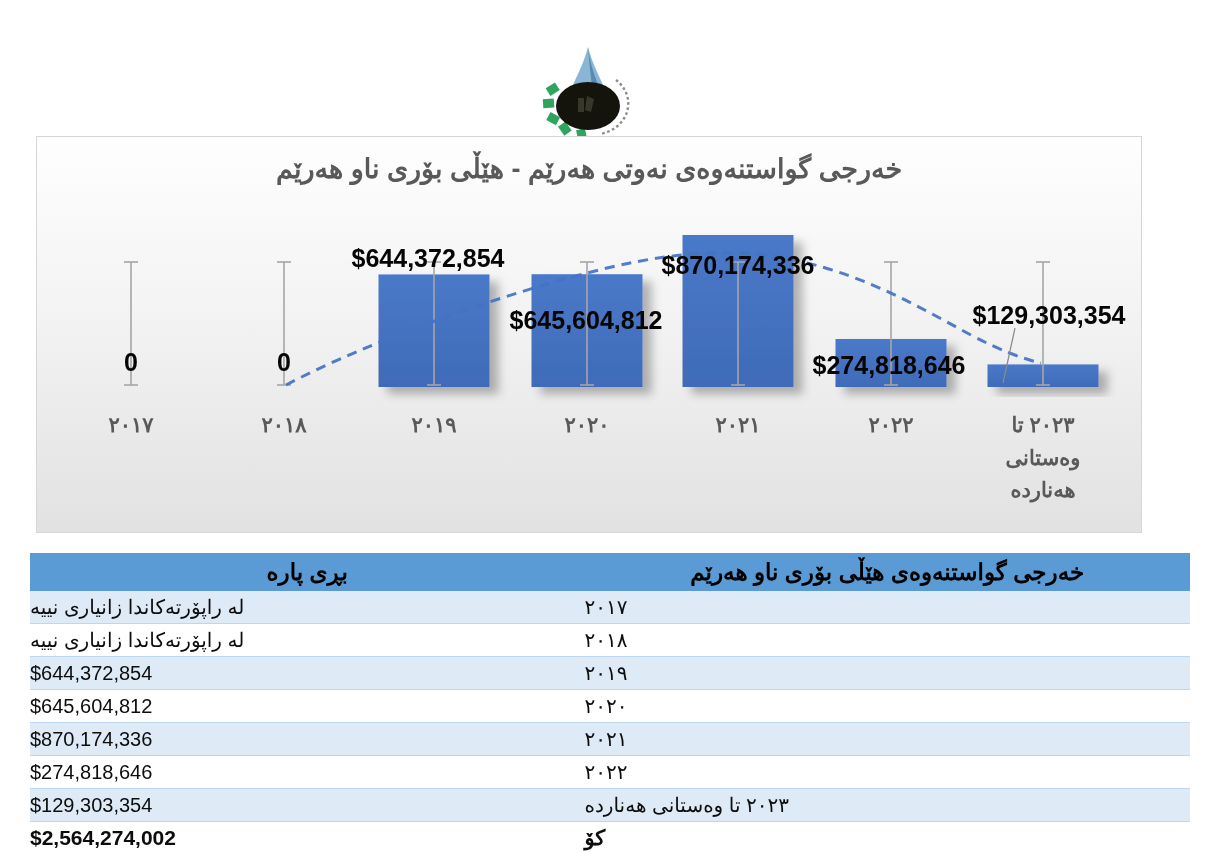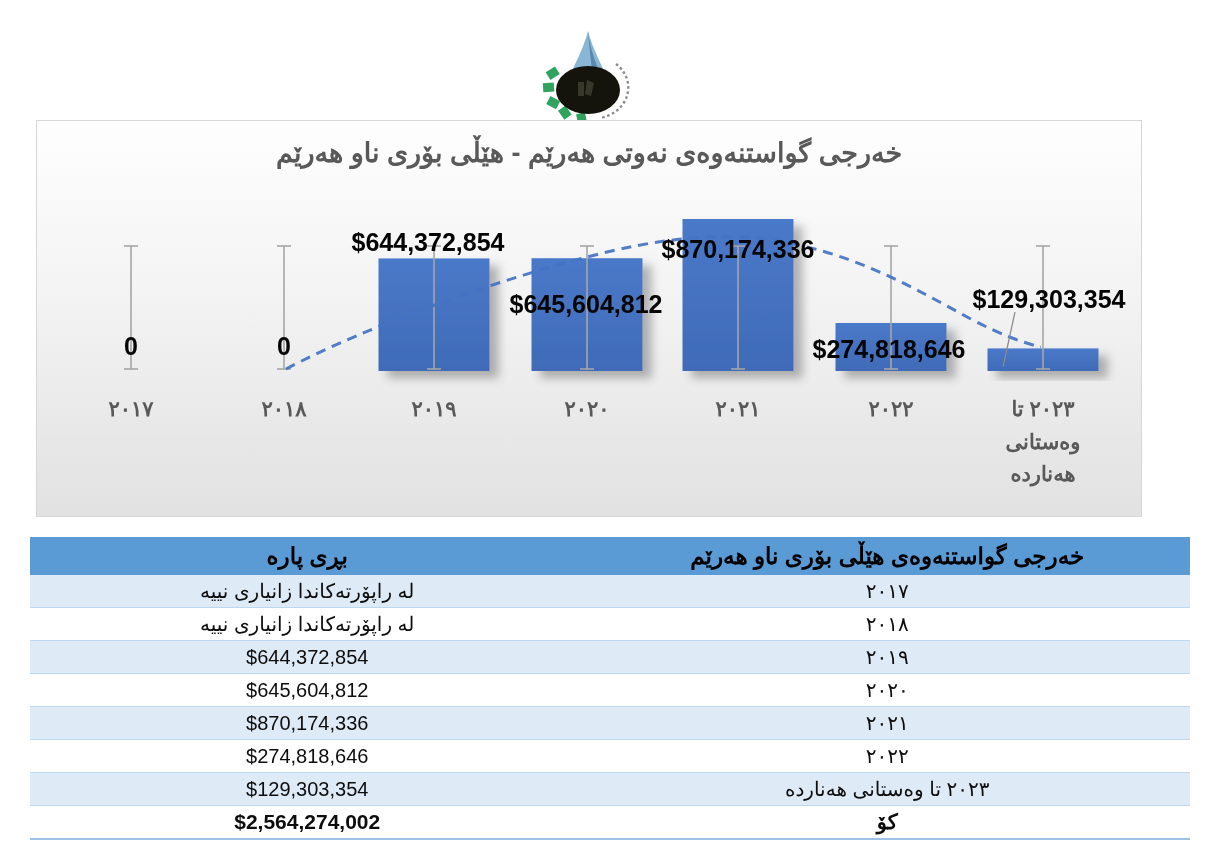--- a/index.html
+++ b/index.html
@@ -1,20 +1,20 @@
 <!DOCTYPE html>
 <html lang="ckb" dir="ltr"><head>
 <meta charset="utf-8">
 <style>
   html,body{margin:0;padding:0;}
   body{
     width:1223px;height:853px;background:#ffffff;position:relative;overflow:hidden;
     font-family:"Liberation Sans", sans-serif;
   }
-  .stage{position:absolute;inset:0;}
+  .stage{position:absolute;inset:0;margin-top:16px;}
 
   
   .logo{position:absolute;left:540px;top:26px;width:96px;height:96px;}
 
   
   .chart-panel{
     position:absolute;left:36px;top:120px;width:1104px;height:395px;
     border:1px solid #d6d6d6;
     background:linear-gradient(180deg,#fefefe 0%,#f3f3f3 45%,#e6e6e6 85%,#e2e2e2 100%);
   }
@@ -39,21 +39,21 @@
   .data-table{
     position:absolute;left:30px;top:537px;width:1160px;
     border-collapse:collapse;table-layout:fixed;
     border-bottom:2px solid #9CC2E5;
   }
   .data-table th{
     background:#5B9BD5;color:#000;font-size:23px;font-weight:bold;
     height:38px;text-align:center;vertical-align:middle;padding:0;
   }
   .data-table td{
-    height:32px;font-size:20px;color:#0d0d0d;text-align:center;vertical-align:middle;
+    height:32px;font-size:20px;color:#0d0d0d;text-align:left;vertical-align:middle;
     border-bottom:1px solid #BDD7EE;padding:0;background:#ffffff;
   }
   .data-table tr.alt td{background:#DEEAF6;}
   .data-table td.amount{direction:ltr;}
   .data-table tr.total td{font-weight:bold;font-size:21px;border-top:1px solid #1d4ed8;}
   .col-year{width:52.2%;}
   .col-amount{width:47.8%;}
 </style>
 </head>
 <body>

